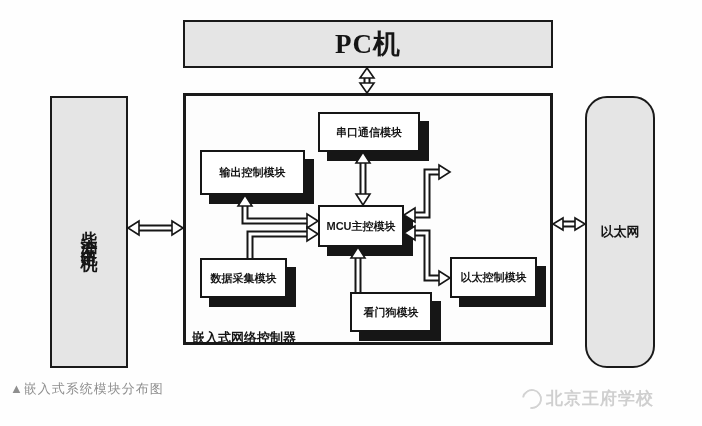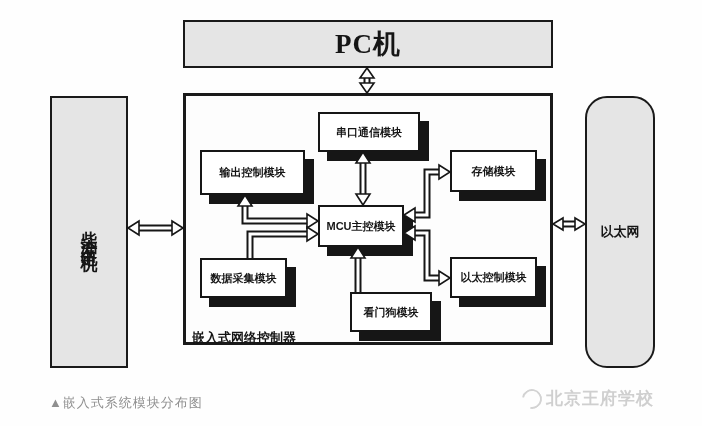--- a/index.html
+++ b/index.html
@@ -33,21 +33,21 @@
   .m-storage {left:450px;top:150px;width:87px; height:42px;}
   .m-ethctrl {left:450px;top:257px;width:87px; height:41px;}
   .controller-label{
     position:absolute;left:192px;top:329px;font-size:13px;font-weight:bold;z-index:3;
   }
   .wires{position:absolute;left:0;top:0;width:702px;height:426px;z-index:4;pointer-events:none;}
   .wires .pk{stroke:#161616;stroke-width:7;fill:none;stroke-linejoin:miter;stroke-linecap:butt;}
   .wires .pw{stroke:#ffffff;stroke-width:3;fill:none;stroke-linejoin:miter;stroke-linecap:butt;}
   .wires .ah{fill:#ffffff;stroke:#161616;stroke-width:1.6;stroke-linejoin:miter;}
   .caption{
-    position:absolute;left:10px;top:394px;font-size:13px;color:#8f8f8f;letter-spacing:1px;z-index:3;margin-left:39px;
+    position:absolute;left:10px;top:380px;font-size:13px;color:#8f8f8f;letter-spacing:1px;z-index:3;
   }
   .watermark{
     position:absolute;left:522px;top:344px;display:flex;align-items:center;gap:4px;
     color:#cbcbcb;font-size:17px;font-weight:bold;letter-spacing:1px;z-index:6;opacity:.9;margin-top:43px;
   }
   .wm-logo{
     width:20px;height:20px;border:2px solid #cfcfcf;border-radius:50%;box-sizing:border-box;
     display:inline-flex;align-items:center;justify-content:center;font-size:11px;color:#cfcfcf;
     border-left-color:transparent;transform:rotate(-35deg);
   }
@@ -79,23 +79,20 @@
     <span>串口通信模块</span>
   </div>
   <div class="module m-mcu">
     <span>MCU主控模块</span>
   </div>
   <div class="module m-dataacq">
     <span>数据采集模块</span>
   </div>
   <div class="module m-watchdog">
     <span>看门狗模块</span>
-  </div>
-  <div class="module m-storage">
-    <span>存储模块</span>
   </div>
   <div class="module m-ethctrl">
     <span>以太控制模块</span>
   </div>
 
   <svg class="wires" viewBox="0 0 702 426" aria-hidden="true">
 
     <g>
       <path class="pk" d="M363 158 L363 199"></path>
         <path class="pw" d="M363 158 L363 199"></path>

